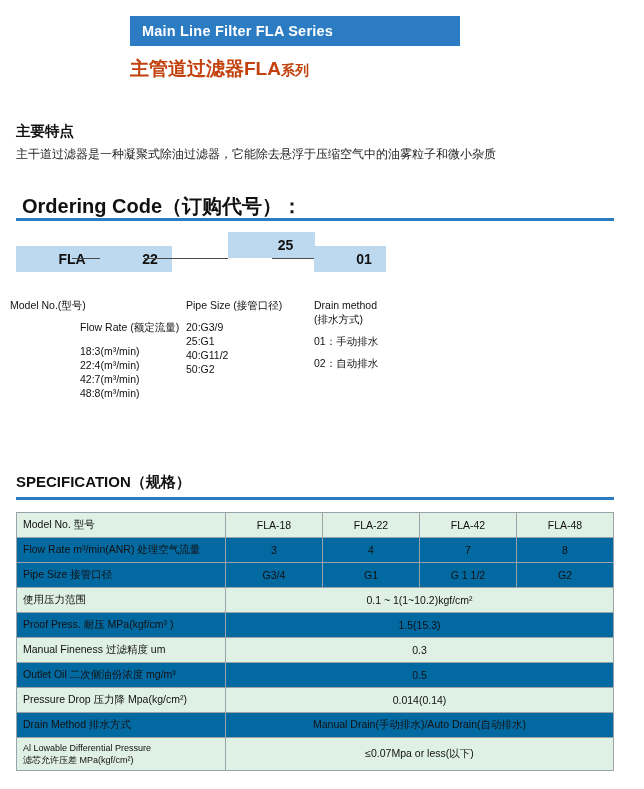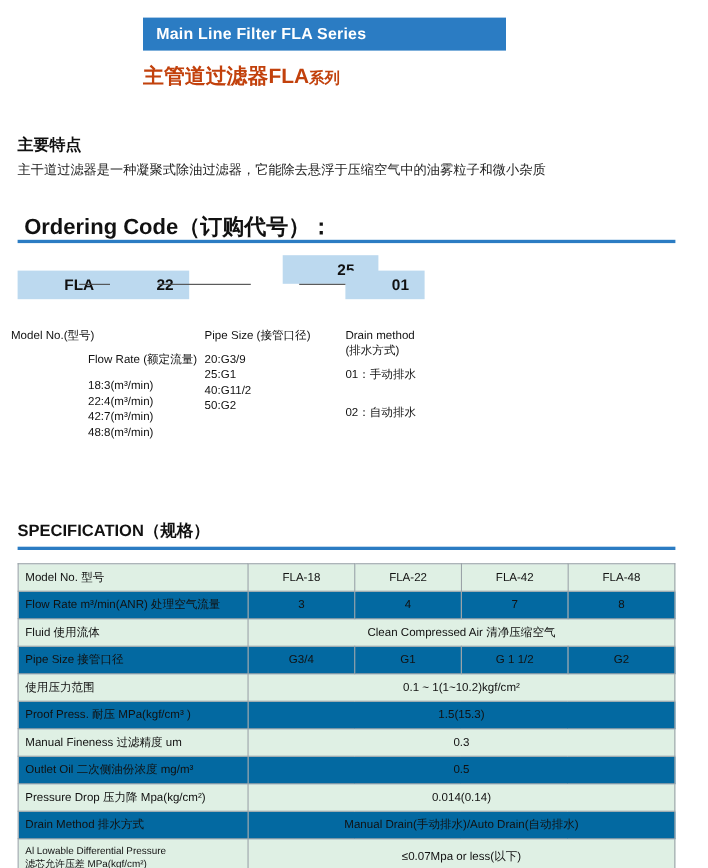--- a/index.html
+++ b/index.html
@@ -49,39 +49,39 @@
   }
 
   .code-box{
     position:absolute;height:26px;background:#bcd9ef;
     text-align:center;font-weight:bold;font-size:14px;color:#111;
     line-height:26px;
     padding-left:28px;
   }
   .cb1{left:16px;top:246px;width:56px;}
   .cb2{left:100px;top:246px;width:44px;}
-  .cb3{left:228px;top:232px;width:59px;margin-left:29px;}
+  .cb3{left:228px;top:232px;width:59px;}
   .cb4{left:314px;top:246px;width:44px;}
 
   .dash{
     position:absolute;top:258px;height:1px;background:#4a4a4a;
   }
   .d1{left:72px;width:28px;}
   .d2{left:144px;width:84px;}
   .d3{left:272px;width:42px;}
 
   .lbl{position:absolute;font-size:10.5px;color:#111;line-height:14px;}
 
   .oc-l1{left:10px;top:298px;width:96px;}
   .oc-l2{left:80px;top:320px;width:120px;}
   .oc-l3{left:186px;top:298px;width:110px;}
   .oc-l3 .sub{display:block;margin-top:8px;}
   .oc-l4{left:314px;top:298px;width:120px;}
   .oc-l4 .sub{display:block;margin-top:8px;}
-  .oc-l4 .sub2{display:block;margin-top:20px;}
+  .oc-l4 .sub2{display:block;margin-top:8px;}
 
   .flow-list{display:block;margin-top:10px;}
   .flow-list div{line-height:14px;}
 
   
   .spec-title{
     position:absolute;left:16px;top:473px;
     font-size:15px;font-weight:bold;color:#111;
   }
   .spec-rule{
@@ -179,24 +179,20 @@
       </tr>
 
       <tr class="plain">
         <td class="lead">Flow Rate m³/min(ANR) 处理空气流量</td>
         <td class="val">3</td>
         <td class="val">4</td>
         <td class="val">7</td>
         <td class="val">8</td>
       </tr>
 
-      <tr class="shade">
-        <td class="lead">Fluid 使用流体</td>
-        <td class="val" colspan="4">Clean Compressed Air 清净压缩空气</td>
-      </tr>
 
       <tr class="plain">
         <td class="lead">Pipe Size 接管口径</td>
         <td class="val">G3/4</td>
         <td class="val">G1</td>
         <td class="val">G 1 1/2</td>
         <td class="val">G2</td>
       </tr>
 
       <tr class="shade">

